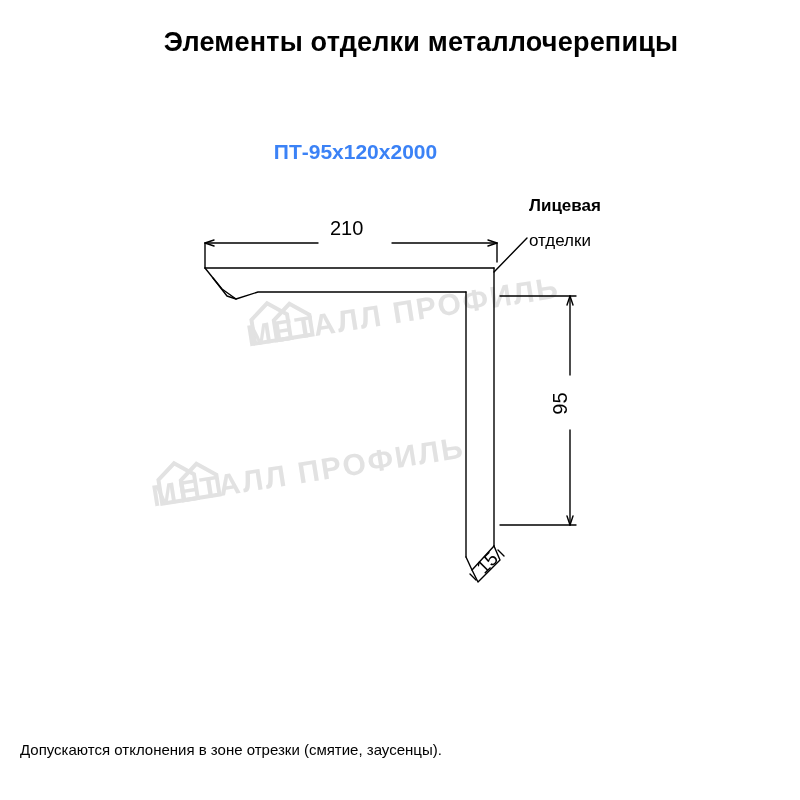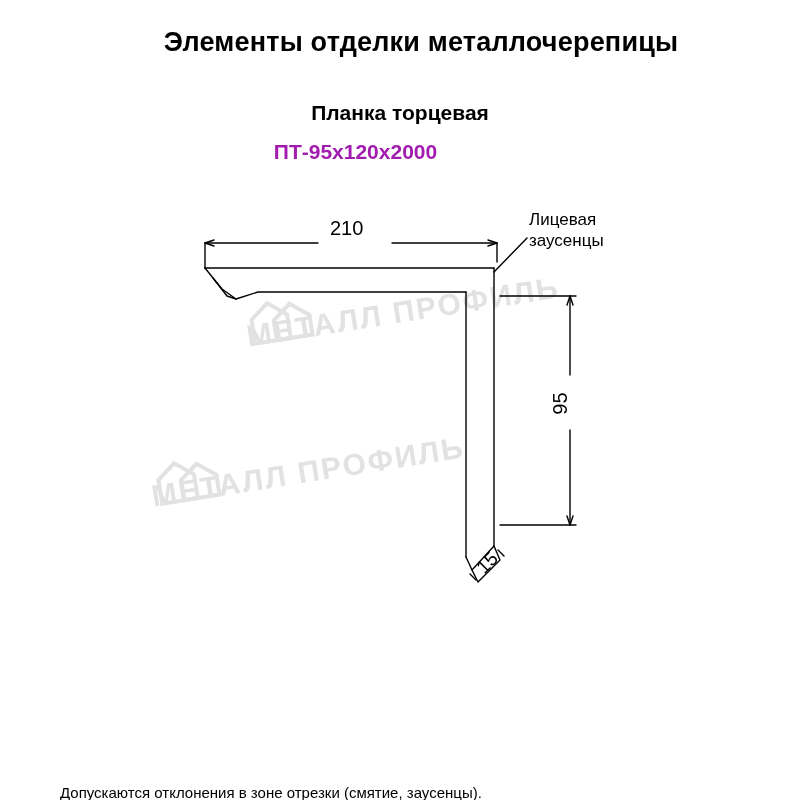--- a/index.html
+++ b/index.html
@@ -41,21 +41,21 @@
     color: #000000;
   }
   .code {
     position: absolute;
     left: 0;
     top: 140px;
     width: 711px;
     text-align: center;
     font-size: 21px;
     font-weight: bold;
-    color: #a21caf;
+    color: #3b82f6;
   }
 
   
   .watermark {
     position: absolute;
     color: #e2e2e2;
     font-family: "Liberation Sans", sans-serif;
     font-weight: bold;
     letter-spacing: 2px;
     white-space: nowrap;
@@ -81,32 +81,32 @@
 
   .dimtext {
     position: absolute;
     font-family: "Liberation Sans", sans-serif;
     font-size: 20px;
     color: #000000;
   }
   .t120 { left: 330px; top: 217px; }
   .t95  { left: 549px; top: 392px; transform: rotate(-90deg); transform-origin: center center; }
   .t15  { left: 477px; top: 552px; transform: rotate(-45deg); transform-origin: center center; font-size: 19px;}
-  .face1 { left: 529px; top: 210px; font-size: 17px; }
+  .face1 { left: 529px; top: 196px; font-size: 17px; font-weight: bold; }
   .face2 { left: 529px; top: 231px; font-size: 17px; }
 
   
   .note {
     position: absolute;
     left: 20px;
     font-size: 15px;
     color: #000000;
   }
   .note1 { top: 762px; }
-  .note2 { top: 784px; margin-left: 40px; }
+  .note2 { top: 741px; }
 </style>
 </head>
 <body>
 
 <div id="page">
 
   <div class="wm-logo" style="left:248px; top:295px; transform:rotate(-9deg);">
     <svg width="70" height="48" viewBox="0 0 70 48" aria-hidden="true">
       <path d="M4 44 L4 20 L22 6 L40 20 L40 44 Z" fill="none" stroke="#e2e2e2" stroke-width="4"></path>
       <path d="M26 44 L26 24 L44 10 L62 24 L62 44 Z" fill="none" stroke="#e2e2e2" stroke-width="4"></path>
@@ -116,21 +116,20 @@
 
   <div class="wm-logo" style="left:155px; top:455px; transform:rotate(-9deg);">
     <svg width="70" height="48" viewBox="0 0 70 48" aria-hidden="true">
       <path d="M4 44 L4 20 L22 6 L40 20 L40 44 Z" fill="none" stroke="#e2e2e2" stroke-width="4"></path>
       <path d="M26 44 L26 24 L44 10 L62 24 L62 44 Z" fill="none" stroke="#e2e2e2" stroke-width="4"></path>
     </svg>
   </div>
   <div class="watermark wm-text wm2">МЕТАЛЛ ПРОФИЛЬ</div>
 
   <div class="title">Элементы отделки металлочерепицы</div>
-  <div class="subtitle">Планка торцевая</div>
   <div class="code">ПТ-95х120х2000</div>
 
   <svg class="drawing" viewBox="0 0 800 800">
     <g stroke="#000000" fill="none" stroke-width="1.4" stroke-linecap="round" stroke-linejoin="round">
 
       <line x1="205" y1="243" x2="318" y2="243"></line>
       <line x1="392" y1="243" x2="497" y2="243"></line>
       <path d="M205 243 L214 240 M205 243 L214 246"></path>
       <path d="M497 243 L488 240 M497 243 L488 246"></path>
 
@@ -158,17 +157,17 @@
       <line x1="500" y1="525" x2="576" y2="525"></line>
 
       <line x1="494" y1="272" x2="527" y2="238"></line>
     </g>
   </svg>
 
   <div class="dimtext t120">210</div>
   <div class="dimtext t95">95</div>
   <div class="dimtext t15">15</div>
   <div class="dimtext face1">Лицевая</div>
-  <div class="dimtext face2">заусенцы</div>
+  <div class="dimtext face2">отделки</div>
 
   <div class="note note2">Допускаются отклонения в зоне отрезки (смятие, заусенцы).</div>
 
 </div>
 
 </body></html>

